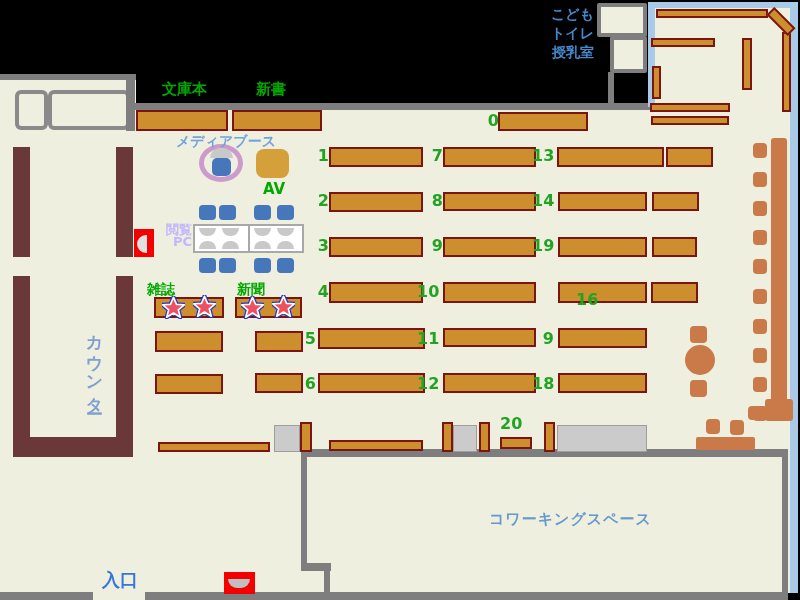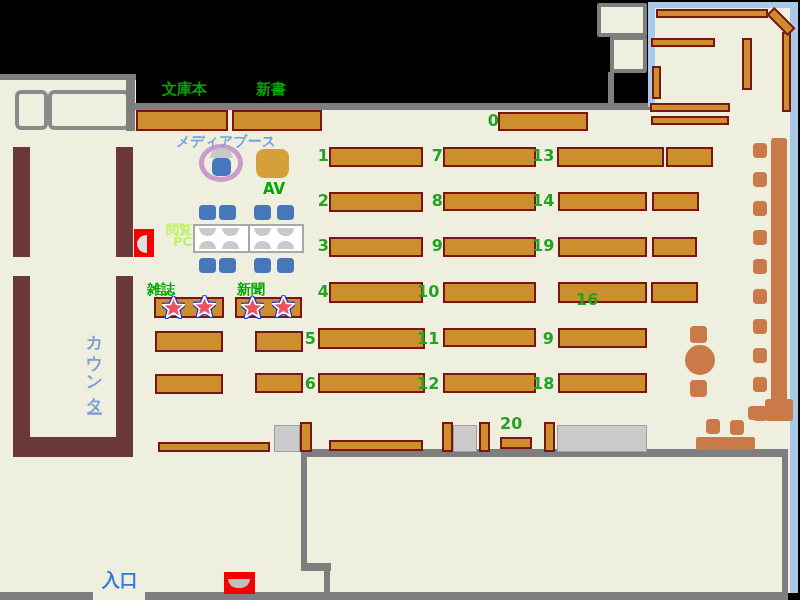--- a/index.html
+++ b/index.html
@@ -58,32 +58,38 @@
 
   <div class="z3" style="left:134px;top:229px;width:20px;height:28px;background:#F50000;">
     <div style="left:3px;top:6px;width:10px;height:18px;background:#E0E0E0;border-radius:9px 0 0 9px;"></div>
   </div>
   <div class="z3" style="left:224px;top:572px;width:31px;height:22px;background:#F50000;">
     <div style="left:4px;top:7px;width:22px;height:9px;background:#BFBFBF;border-radius:0 0 11px 11px;"></div>
   </div>
 
   <div class="z3" style="left:685px;top:345px;width:30px;height:30px;background:#C97A48;border-radius:50%;"></div>
 
+  <span class="bluetext z4" style="left:546px;top:5px;width:48px;text-align:right;color:#4489CC;font-size:14px;line-height:19px;">
+    <span style="position:static;display:block;">こども</span>
+    <span style="position:static;display:block;">トイレ</span>
+    <span style="position:static;display:block;">授乳室</span>
+  </span>
   <span class="glabel z4" style="left:162px;top:80px;">文庫本</span>
   <span class="glabel z4" style="left:256px;top:80px;">新書</span>
   <span class="bluetext z4" style="left:176px;top:133px;color:#6FA3DC;font-size:14px;">メディアブース</span>
   <span class="glabel z4" style="left:263px;top:180px;">AV</span>
-  <span class="z4" style="left:158px;top:224px;width:34px;text-align:right;color:#bef264;font-weight:bold;font-size:13px;line-height:12px;">
+  <span class="z4" style="left:158px;top:224px;width:34px;text-align:right;color:#c4b5fd;font-weight:bold;font-size:13px;line-height:12px;">
     <span style="position:static;display:block;">閲覧</span>
     <span style="position:static;display:block;">PC</span>
   </span>
   <span class="glabel z4" style="left:147px;top:281px;font-size:14px;">雑誌</span>
   <span class="glabel z4" style="left:237px;top:281px;font-size:14px;">新聞</span>
   <span class="bluetext z4" style="left:84px;top:323px;color:#7FA0D0;font-size:17px;writing-mode:vertical-rl;letter-spacing:1px;">カウンター</span>
   <span class="bluetext z4" style="left:102px;top:568px;color:#3377DD;font-size:18px;">入口</span>
+  <span class="bluetext z4" style="left:489px;top:510px;color:#6699CC;font-size:15px;letter-spacing:1px;">コワーキングスペース</span>
 <div class="wall z2" style="left: 0px; top: 74px; width: 136px; height: 6px;"></div>
     <div class="wall z2" style="left: 126px; top: 74px; width: 9px; height: 57px;"></div>
     <div class="wall z2" style="left: 131px; top: 103px; width: 520px; height: 7px;"></div>
     <div class="wall z2" style="left: 608px; top: 72px; width: 6px; height: 38px;"></div>
     <div class="wall z2" style="left: 302px; top: 449px; width: 486px; height: 8px;"></div>
     <div class="wall z2" style="left: 301px; top: 449px; width: 6px; height: 120px;"></div>
     <div class="wall z2" style="left: 301px; top: 563px; width: 30px; height: 8px;"></div>
     <div class="wall z2" style="left: 324px; top: 569px; width: 6px; height: 31px;"></div>
     <div class="wall z2" style="left: 782px; top: 455px; width: 6px; height: 140px;"></div>
     <div class="wall z2" style="left: 0px; top: 592px; width: 93px; height: 8px;"></div>

